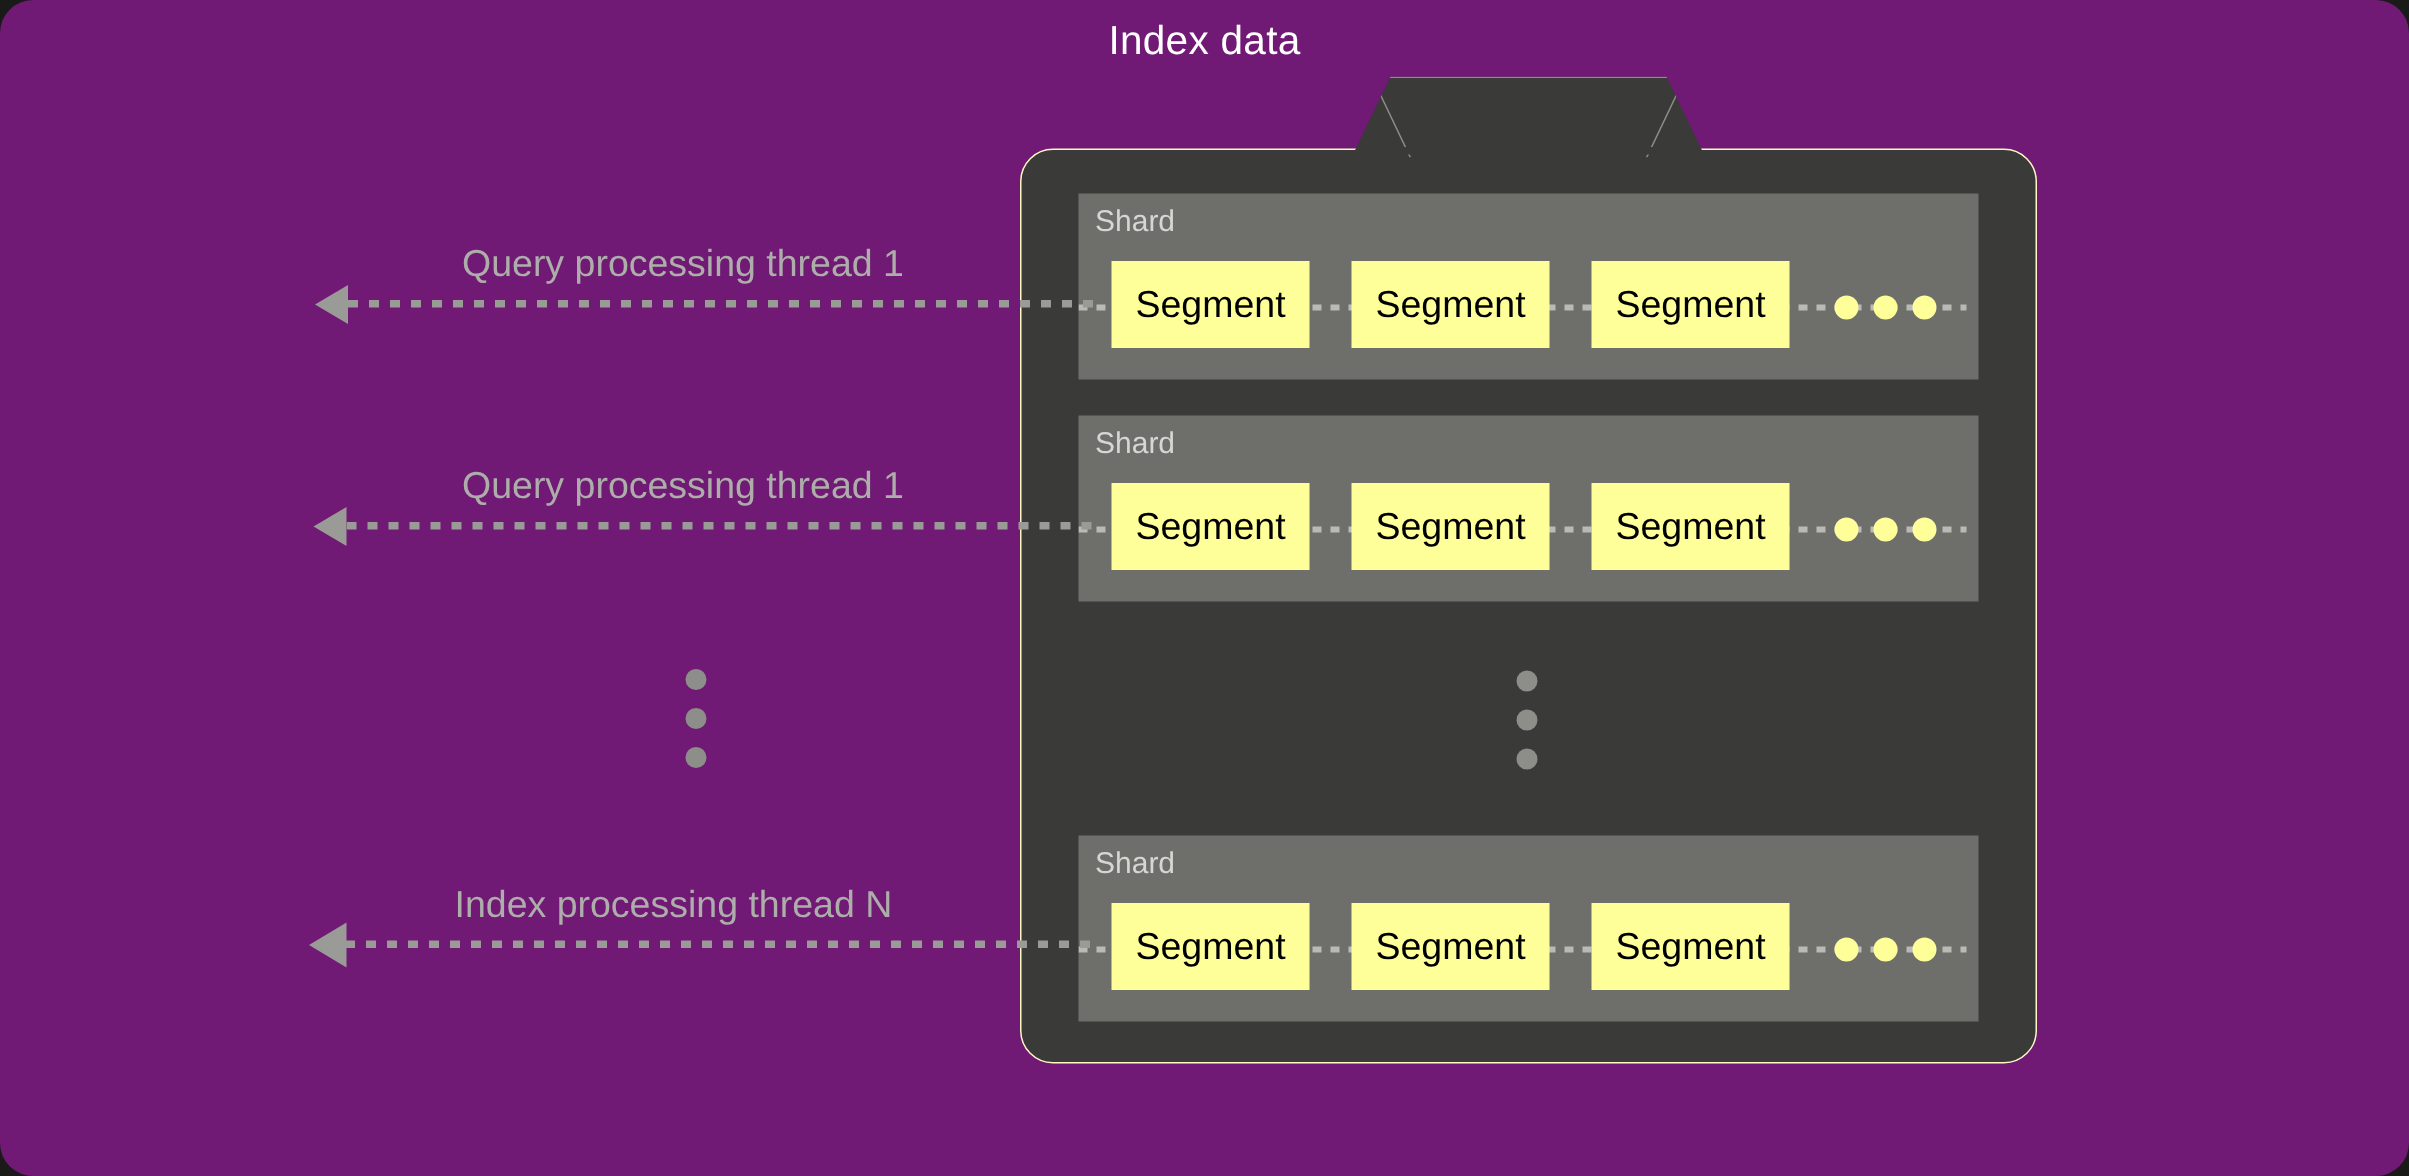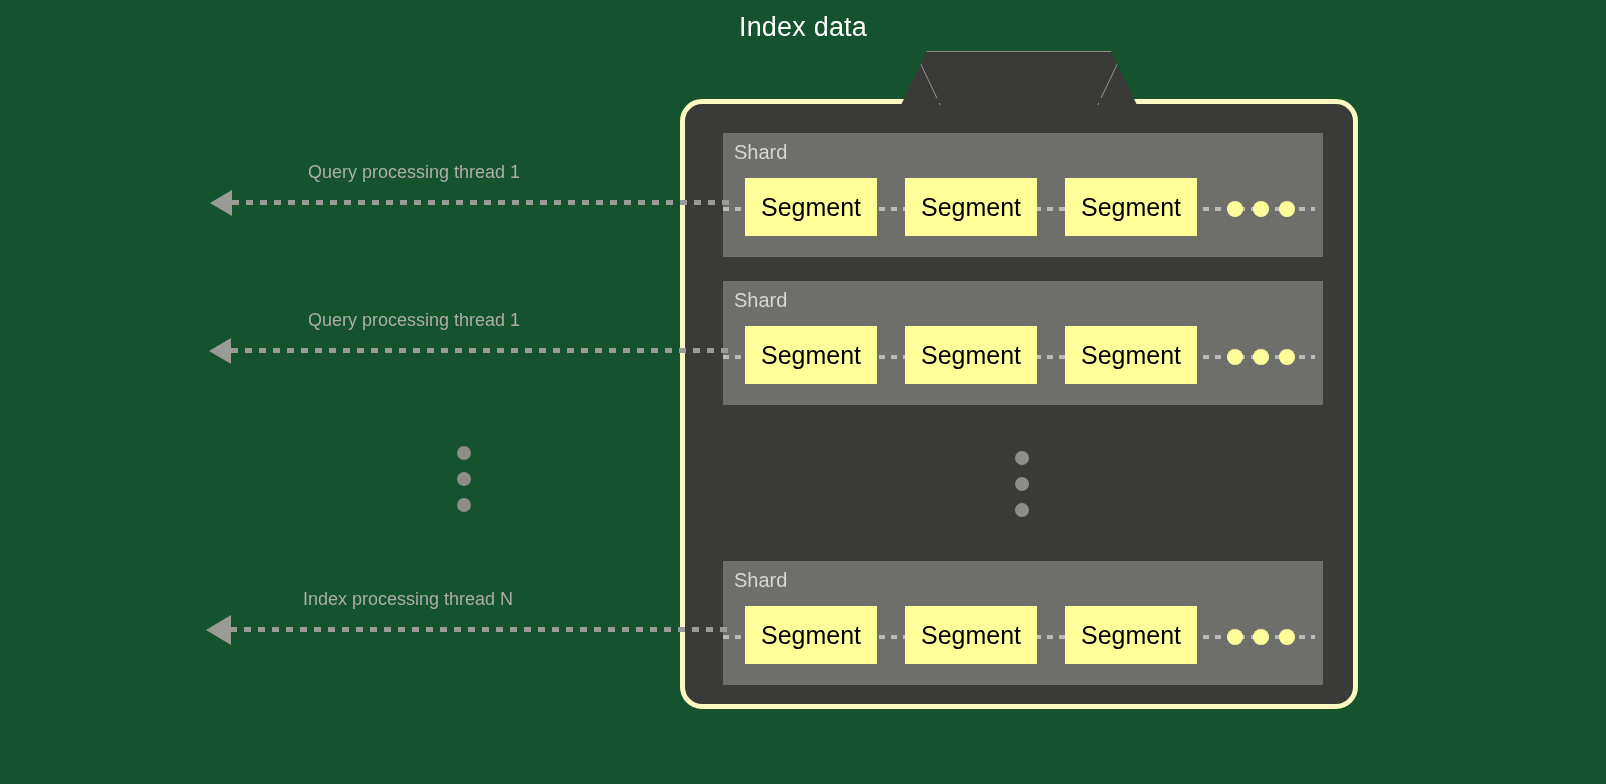--- a/index.html
+++ b/index.html
@@ -9,32 +9,33 @@
     height: 784px;
     background: #1a1a19;
     font-family: "Liberation Sans", sans-serif;
     overflow: hidden;
   }
 
   #stage {
     position: relative;
     width: 1606px;
     height: 784px;
-    background: #14532d;
+    background: #701a75;
+    border-radius: 22px;
   }
 
   
   .index-panel {
     position: absolute;
     left: 680px;
     top: 99px;
     width: 678px;
     height: 610px;
     background: #3a3a38;
-    border: 5px solid #fef9c3;
+    border: 1px solid #fef9c3;
     border-radius: 22px;
   }
 
   .index-tab {
     position: absolute;
     left: 901px;
     top: 51px;
     width: 236px;
     height: 54px;
     background: #3a3a38;
@@ -160,21 +161,21 @@
 
   
   .thread { position: absolute; left: 0; }
   .thread.t1 { top: 162px; }
   .thread.t2 { top: 310px; }
   .thread.t3 { top: 589px; }
 
   .thread-label {
     position: absolute;
     color: #adadaa;
-    font-size: 18px;
+    font-size: 25px;
     white-space: nowrap;
     top: 0;
   }
   .thread.t1 .thread-label { left: 308px; }
   .thread.t2 .thread-label { left: 308px; }
   .thread.t3 .thread-label { left: 303px; }
 
   .thread-line {
     position: absolute;
     top: 38px;

